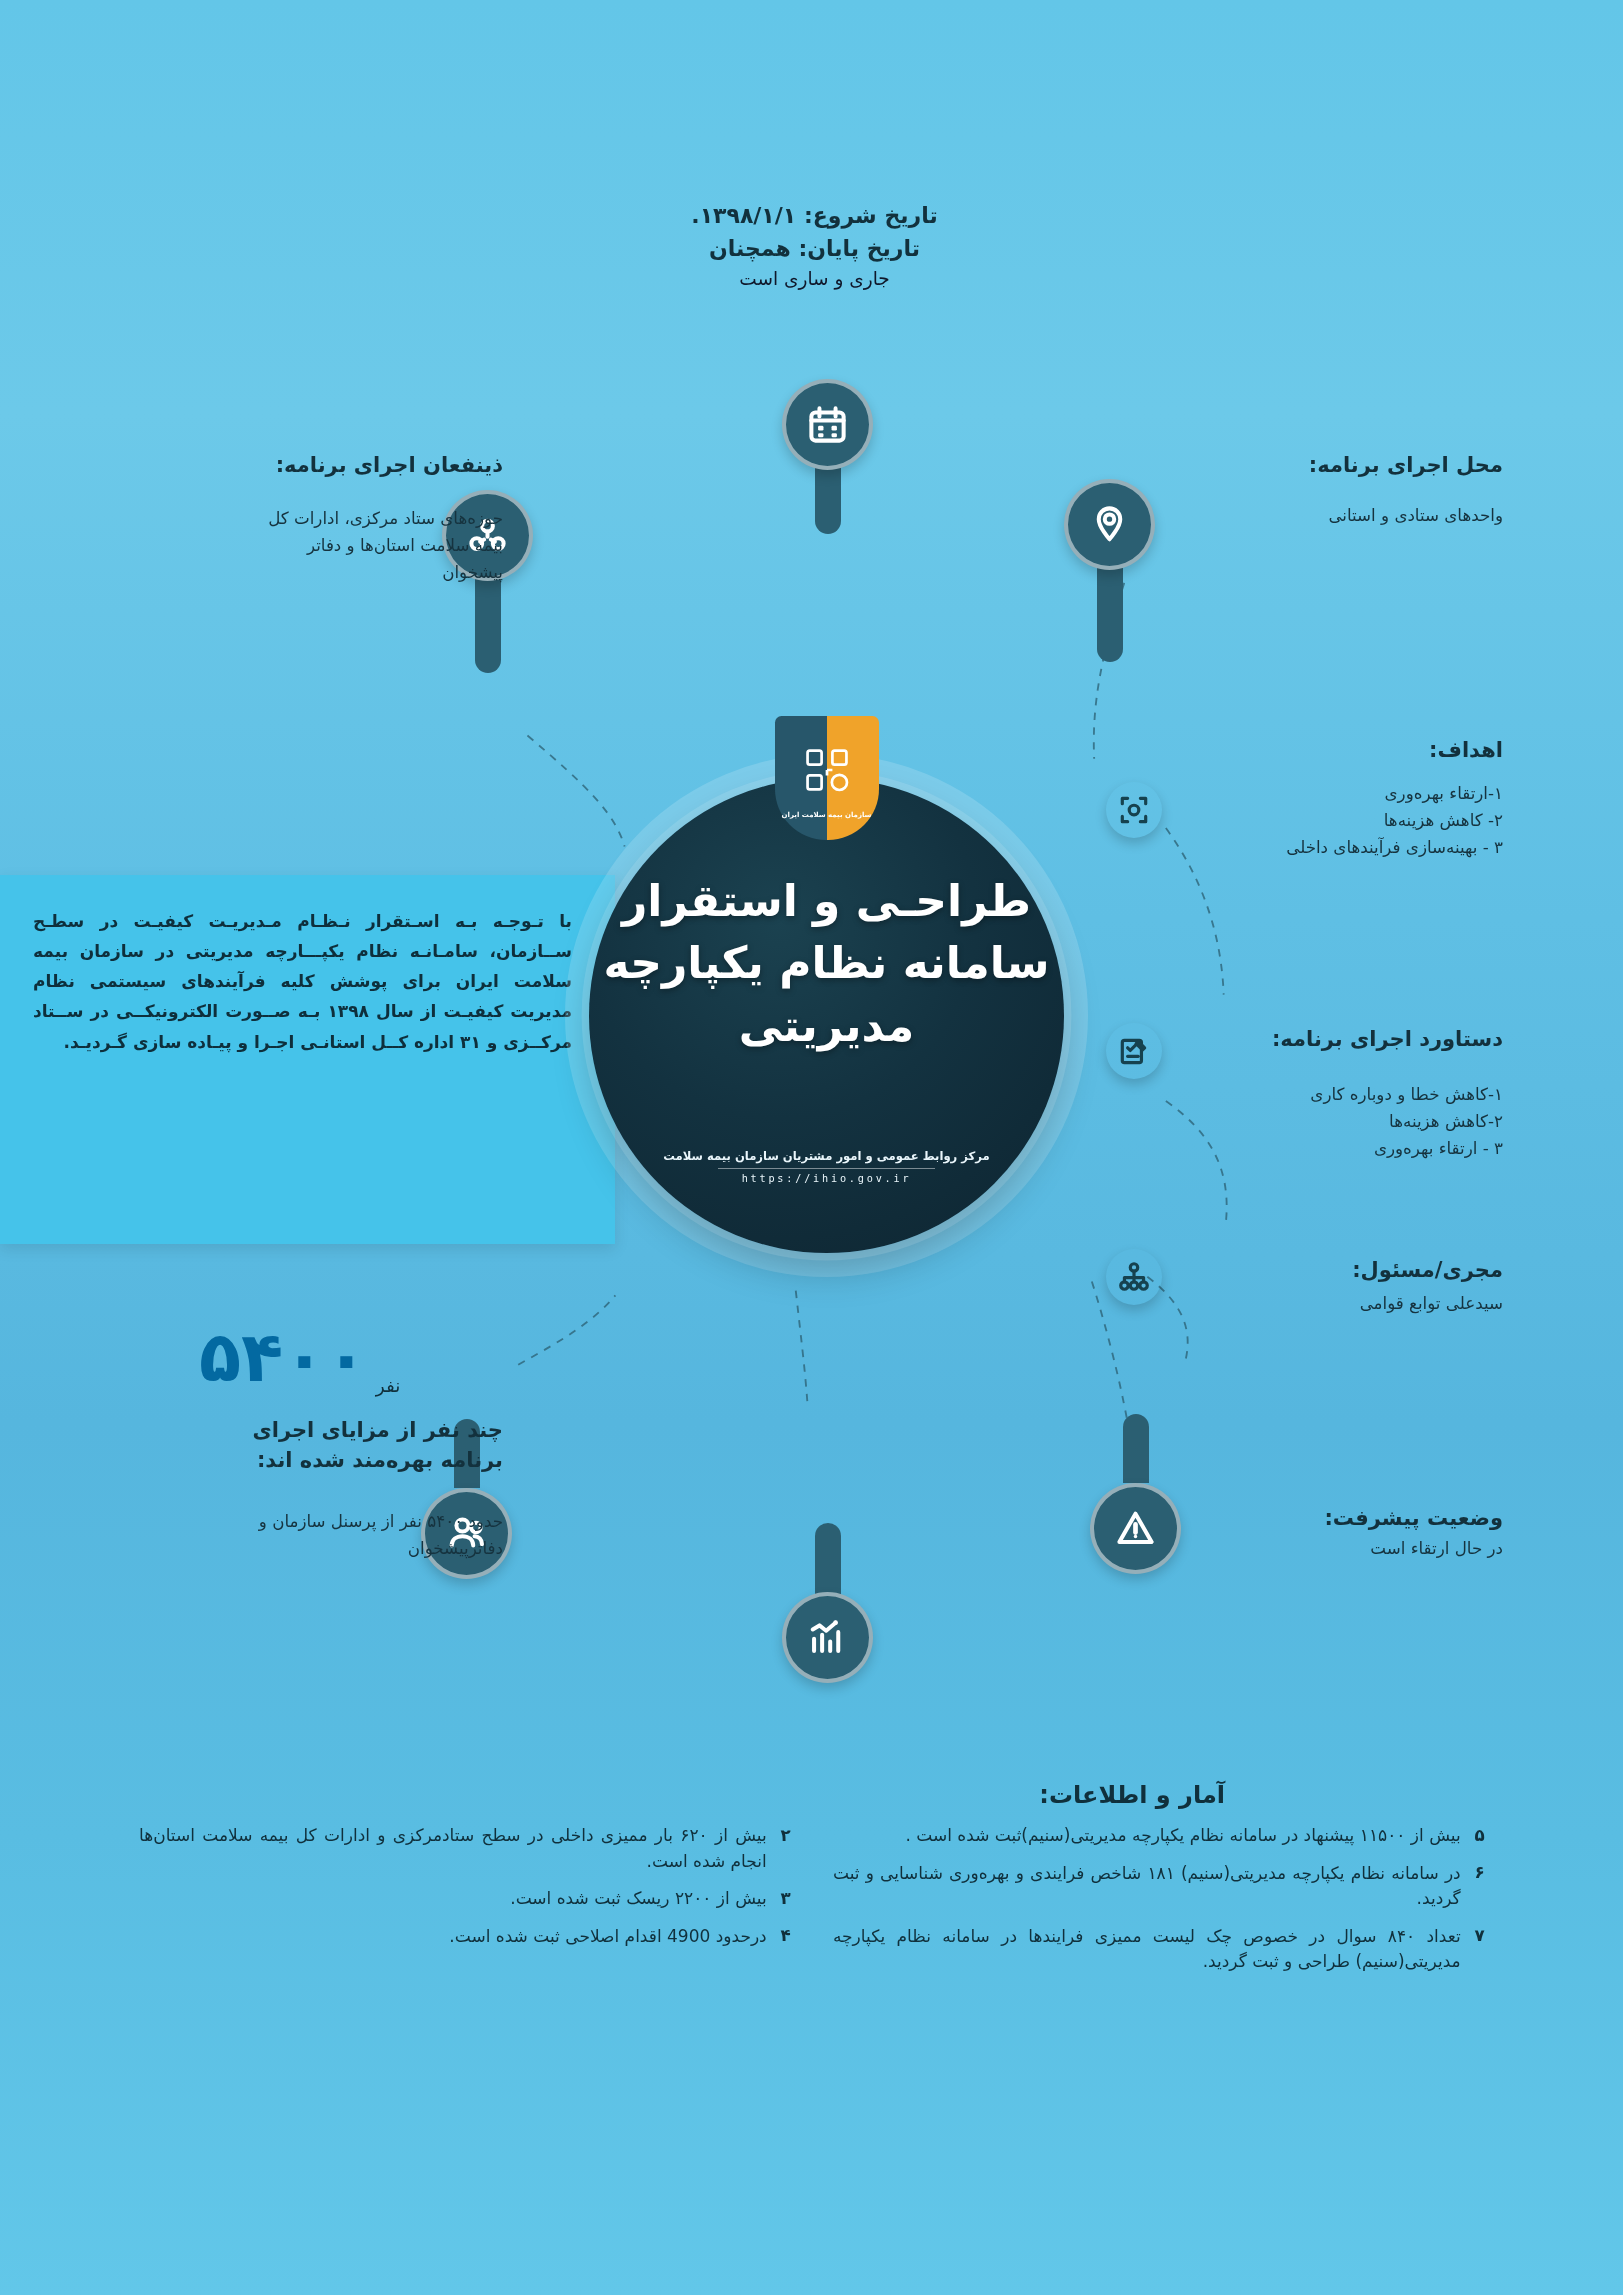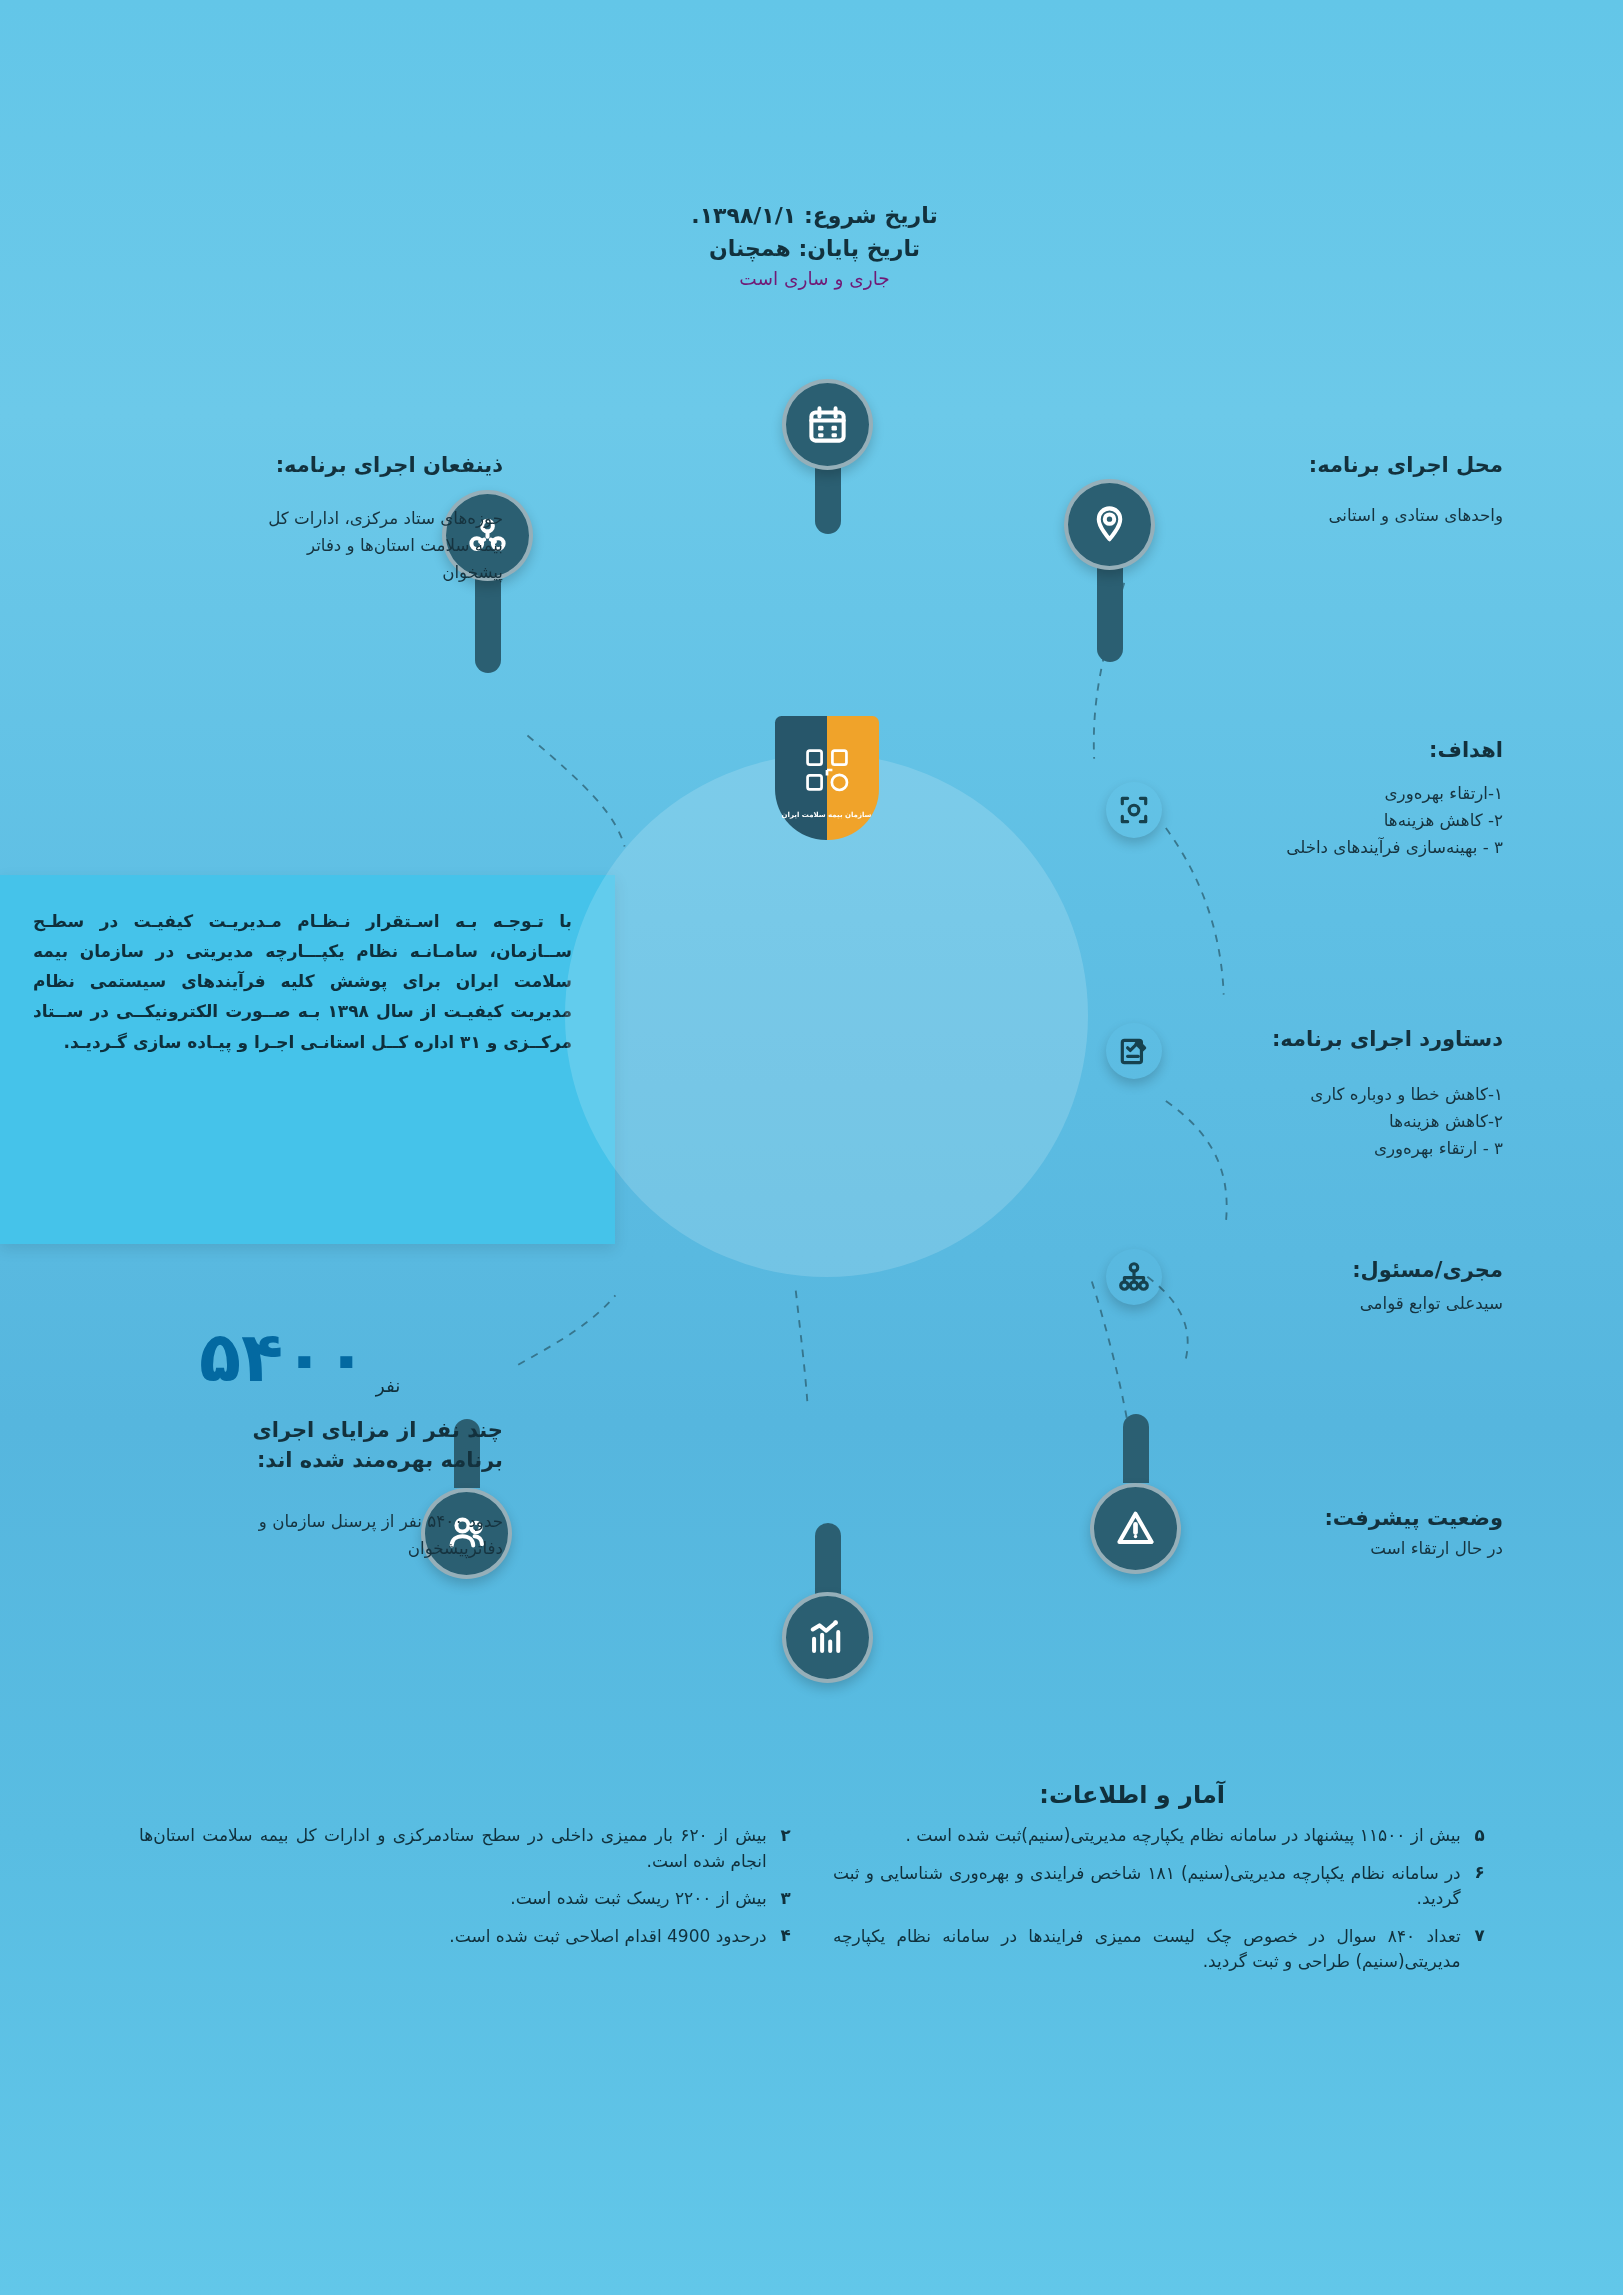--- a/index.html
+++ b/index.html
@@ -92,21 +92,21 @@
   }
 
   
   .bignum{position:absolute;left:199px;top:1323px;direction:rtl;text-align:left;}
   .bignum .n{font-size:69px;font-weight:bold;color:#0369a1;letter-spacing:0.9px;line-height:1;}
   .bignum .u{font-size:18.5px;color:#10303c;display:inline-block;vertical-align:top;margin-top:52px;margin-left:8.3px;}
 
   
   .dates{position:absolute;left:546px;top:199px;width:537px;text-align:center;direction:rtl;}
   .dates .l1{font-size:22px;font-weight:bold;color:#12313d;line-height:1.5;}
-  .dates .l2{font-size:18.5px;color:#701a75;line-height:1.5;}
+  .dates .l2{font-size:18.5px;color:#0f172a;line-height:1.5;}
 
   
   .stats-title{position:absolute;right:398px;top:1781px;font-size:24px;font-weight:bold;color:#10303c;direction:rtl;}
   .stats{position:absolute;left:139px;top:1823px;width:1351px;display:flex;flex-direction:row-reverse;gap:37px;direction:rtl;}
   .stat-col{flex:1;}
   .stat-item{display:flex;flex-direction:row;gap:8.3px;margin-bottom:12px;align-items:flex-start;justify-content:flex-start;}
   .stat-num{
     min-width:21px;font-size:16.7px;font-weight:bold;color:#10303c;text-align:center;padding-top:1.9px;
   }
   .stat-txt{font-size:17px;line-height:1.5;color:#10303c;text-align:justify;text-align-last:right;flex:1;}
@@ -131,20 +131,30 @@
       <path d="M2360 2770 C2420 2960, 2450 3120, 2460 3240"></path>
     </g>
   </svg>
 
   <div class="band">
     <div class="band-inner">با تـوجـه بـه اسـتقرار نـظـام مـدیریـت کیفیـت در سطـح ســازمان، سامـانـه نظام یکپـــارچه مدیریتی در سازمان بیمه سلامت ایران برای پوشش کلیه فرآیندهای سیستمی نظام مدیریت کیفیـت از سال ۱۳۹۸ بـه صــورت الکترونیکــی در ســتاد مرکــزی و ۳۱ اداره کــل استانـی اجـرا و پیـاده سازی گـردیـد.</div>
   </div>
 
   <div class="center-wrap">
     <div class="center-ring"></div>
+    <div class="center-circle">
+      <div class="center-inner">
+        <div class="main-title">طراحـی و استقرار سامانه نظام یکپارچه مدیریتی</div>
+      </div>
+      <div class="center-footer">
+        <div class="cf1">مرکز روابط عمومی و امور مشتریان سازمان بیمه سلامت</div>
+        <div class="cfrule"></div>
+        <div class="cf2">https://ihio.gov.ir</div>
+      </div>
+    </div>
     <div class="emblem">
       <div class="half-l"></div>
         <div class="half-r"></div>
       <svg class="mark" viewBox="0 0 100 100" style="stroke:#fff;stroke-width:5;fill:none;">
         <rect x="14" y="14" width="26" height="26" rx="4"></rect>
         <rect x="60" y="14" width="26" height="26" rx="4"></rect>
         <rect x="14" y="60" width="26" height="26" rx="4"></rect>
         <circle cx="73" cy="73" r="14"></circle>
         <path d="M50 50 l10 0 M50 50 l0 10"></path>
       </svg>

